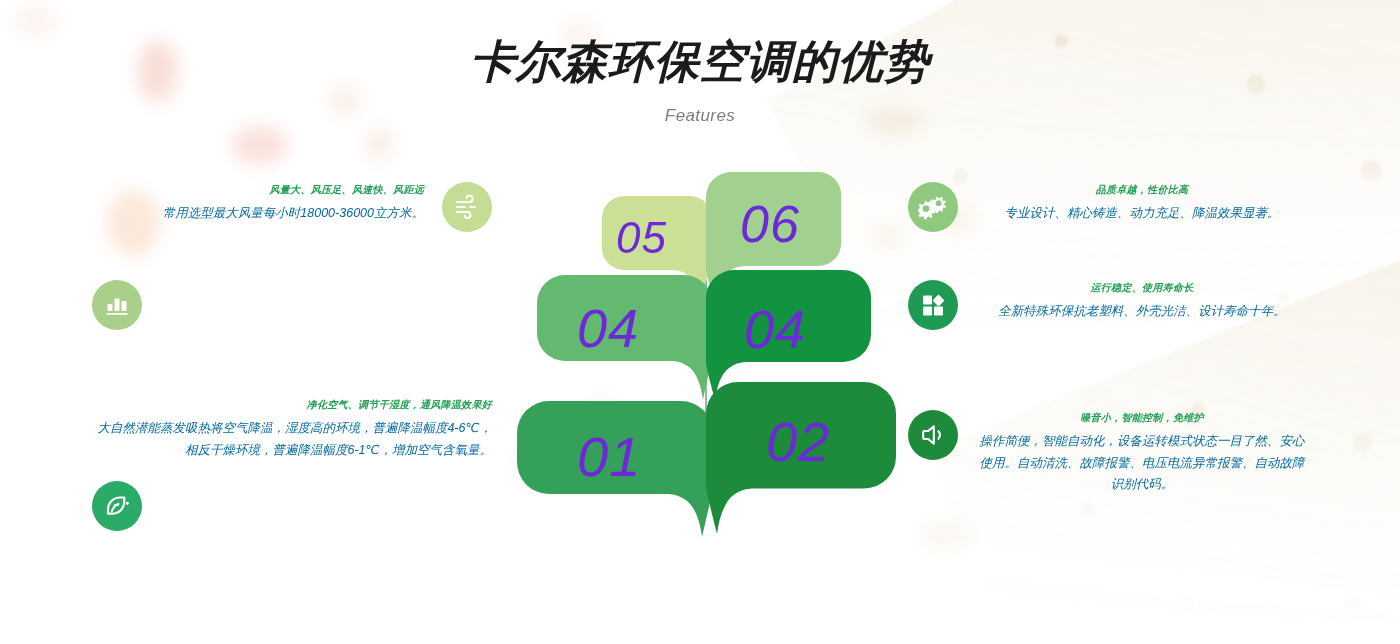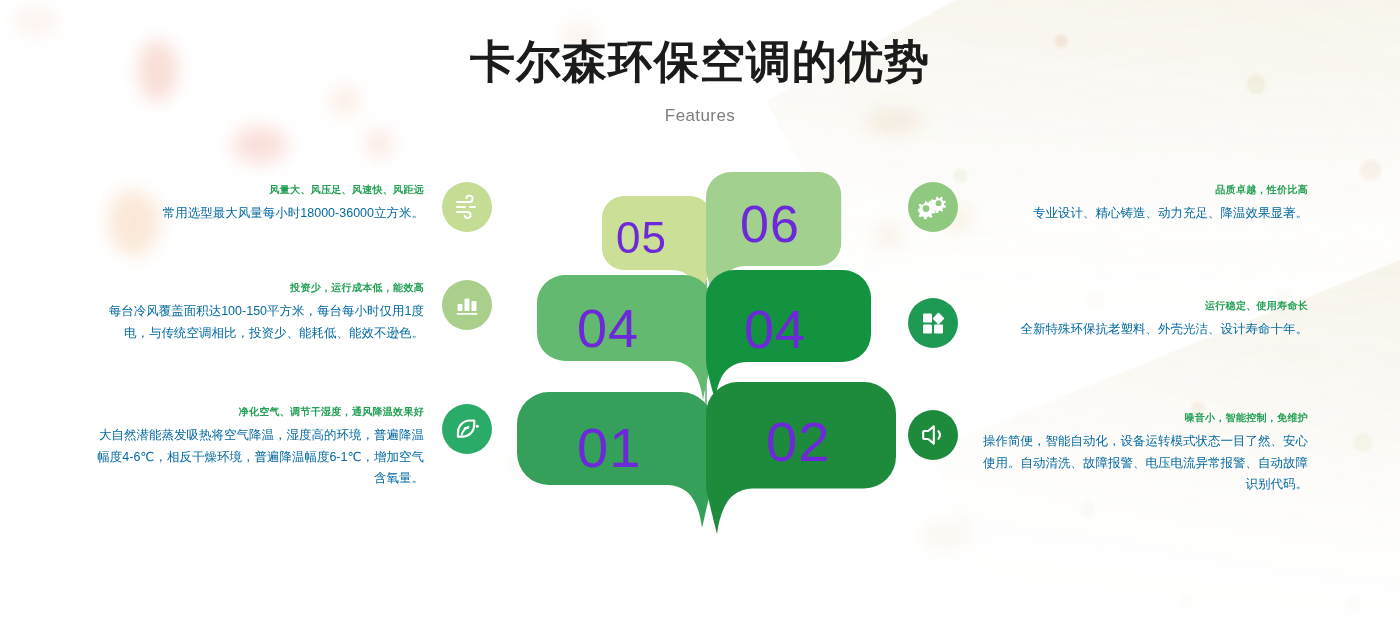--- a/index.html
+++ b/index.html
@@ -9,20 +9,21 @@
     background:#ffffff;
     font-family:"Liberation Sans","DejaVu Sans",sans-serif;
     overflow:hidden;
     position:relative;
   }
   #stage{
     position:relative;
     width:1400px;height:644px;
     overflow:hidden;
     background:#ffffff;
+    font-style:italic;
   }
 
   
   .bg-layer{position:absolute;inset:0;pointer-events:none;}
 
   .blob{position:absolute;border-radius:45% 55% 50% 50%/50% 45% 55% 50%;filter:blur(9px);opacity:.55;}
 
   .corner-texture{
     position:absolute;
     top:-120px;right:-250px;
@@ -69,21 +70,21 @@
   }
 
   
   .side{position:absolute;top:180px;width:400px;}
   .side.left{left:92px;}
   .side.right{left:908px;}
 
   .feature{display:flex;align-items:flex-start;gap:18px;position:absolute;width:400px;}
   .side.left .feature{flex-direction:row;}
   .side.left .feature .f-text{text-align:right;}
-  .side.right .feature .f-text{text-align:right;}
+  .side.right .feature .f-text{text-align:center;}
 
   .f-text{flex:1;padding-top:3px;}
   .f-title{
     margin:0 0 7px 0;
     font-size:10px;
     font-weight:700;
     color:#23a055;
     letter-spacing:.3px;
     line-height:1.3;
   }
@@ -155,35 +156,31 @@
         <svg width="28" height="28" viewBox="0 0 28 28" fill="none" stroke="#ffffff" stroke-width="2" stroke-linecap="round">
           <path d="M4 9h12.5a3.2 3.2 0 1 0-3.1-4"></path>
           <path d="M4 14h8"></path>
           <path d="M4 19h10.5a3 3 0 1 1-2.9 3.8"></path>
           <path d="M17 14h5"></path>
         </svg>
       </div>
     </div>
 
     <div class="feature" style="top:98px;">
-      <div class="f-text">
-        <p class="f-title">投资少，运行成本低，能效高</p>
-        <p class="f-desc">每台冷风覆盖面积达100-150平方米，每台每小时仅用1度电，与传统空调相比，投资少、能耗低、能效不逊色。</p>
-      </div>
       <div class="f-icon" style="background:#a9cf8a;">
         <svg width="28" height="28" viewBox="0 0 28 28">
           <rect x="4.5" y="13" width="5" height="7" rx="1" fill="#fff"></rect>
           <rect x="11.5" y="7.5" width="5" height="12.5" rx="1" fill="#fff"></rect>
           <rect x="18.5" y="10" width="5" height="10" rx="1" fill="#fff"></rect>
           <rect x="3.5" y="22" width="21" height="1.8" rx="0.9" fill="#fff"></rect>
         </svg>
       </div>
     </div>
 
-    <div class="feature" style="top:222px;">
+    <div class="feature" style="top:215px;flex-direction:column;">
       <div class="f-text">
         <p class="f-title">净化空气、调节干湿度，通风降温效果好</p>
         <p class="f-desc">大自然潜能蒸发吸热将空气降温，湿度高的环境，普遍降温幅度4-6℃，相反干燥环境，普遍降温幅度6-1℃，增加空气含氧量。</p>
       </div>
       <div class="f-icon" style="background:#2aab68;">
         <svg width="30" height="30" viewBox="0 0 30 30">
           <path d="M6 18.5C6 11.8 11.2 6.5 18 6.5h4.2v4.2c0 6.8-5.3 12-12 12H6z" fill="none" stroke="#fff" stroke-width="2.2" stroke-linejoin="round"></path>
           <path d="M9.8 20.2c1.2-3.6 3.4-6 6.6-7.4" fill="none" stroke="#fff" stroke-width="2" stroke-linecap="round"></path>
           <path d="M12.6 14.2h3.4" fill="none" stroke="#fff" stroke-width="1.8" stroke-linecap="round"></path>
           <circle cx="25.3" cy="12.2" r="1.5" fill="#fff"></circle>
@@ -203,21 +200,21 @@
           <path d="M10.0 11.6l.7 2.35 2.4.25 1.2-2.1 2.4 1.35-.95 2.2 1.55 1.85 2.3-.78.75 2.65-2.25.9.1 2.45 2.35.78-.9 2.6-2.4-.5-1.4 1.98 1.25 2.05-2.3 1.55-1.5-1.85-2.35.68-.3 2.4h-2.7l-.3-2.4-2.2-.95-1.85 1.5-1.85-2.0 1.55-1.85-.85-2.3-2.4-.25.18-2.7 2.4-.28.78-2.3-1.6-1.8 2.0-1.85 1.78 1.6 2.2-.9z" transform="translate(-1.2,-2.6) scale(0.92)"></path>
           <circle cx="8.0" cy="16.6" r="3.4" fill="#8fc97f"></circle>
         </svg>
       </div>
       <div class="f-text">
         <p class="f-title">品质卓越，性价比高</p>
         <p class="f-desc">专业设计、精心铸造、动力充足、降温效果显著。</p>
       </div>
     </div>
 
-    <div class="feature" style="top:116px;">
+    <div class="feature" style="top:98px;">
       <div class="f-icon" style="background:#1f9a54;">
         <svg width="28" height="28" viewBox="0 0 28 28" fill="#ffffff">
           <rect x="4" y="4.5" width="9" height="9" rx="1.2"></rect>
           <rect x="4" y="15.5" width="9" height="9" rx="1.2"></rect>
           <rect x="15" y="15.5" width="9" height="9" rx="1.2"></rect>
           <rect x="15.2" y="5.2" width="8.6" height="8.6" rx="1.2" transform="rotate(45 19.5 9.5)"></rect>
         </svg>
       </div>
       <div class="f-text">
         <p class="f-title">运行稳定、使用寿命长</p>
@@ -267,21 +264,21 @@
       <span class="num" style="left:40px;top:26px;font-size:54px;">04</span>
     </div>
 
     <div class="leaf" style="left:209px;top:110px;">
       <svg width="165" height="130" viewBox="0 0 165 130">
         <path d="M137 0H28A28 28 0 0 0 0 28v62c0 3 0.3 6 1 9 3 13 6 24 8 31 2-14 6-26 14-32 5-4 11-6 17-6h97a28 28 0 0 0 28-28V28A28 28 0 0 0 137 0z" fill="#13923f"></path>
       </svg>
       <span class="num" style="left:38px;top:32px;font-size:54px;">04</span>
     </div>
 
-    <div class="leaf" style="left:20px;top:232px;">
+    <div class="leaf" style="left:20px;top:241px;">
       <svg width="196" height="140" viewBox="0 0 196 140">
         <path d="M32 0h132a32 32 0 0 1 32 32v52c0 3-0.4 7-1.2 10-3.5 14-7 30-9.8 42-2-16-7-30-15.5-36.5-5.5-4.2-12-6.5-18.5-6.5H32A32 32 0 0 1 0 61V32A32 32 0 0 1 32 0z" fill="#34a05a"></path>
       </svg>
       <span class="num" style="left:60px;top:28px;font-size:56px;">01</span>
     </div>
 
     <div class="leaf" style="left:209px;top:222px;">
       <svg width="190" height="152" viewBox="0 0 190 152">
         <path d="M158 0H32A32 32 0 0 0 0 32v70c0 3.5 0.4 7 1.3 10.5C5 128 9 144 11 152c2.2-17 7.5-32 16.5-39 5.5-4.2 12-6.5 18.5-6.5h112A32 32 0 0 0 190 74V32A32 32 0 0 0 158 0z" fill="#1e8a3c"></path>
       </svg>

